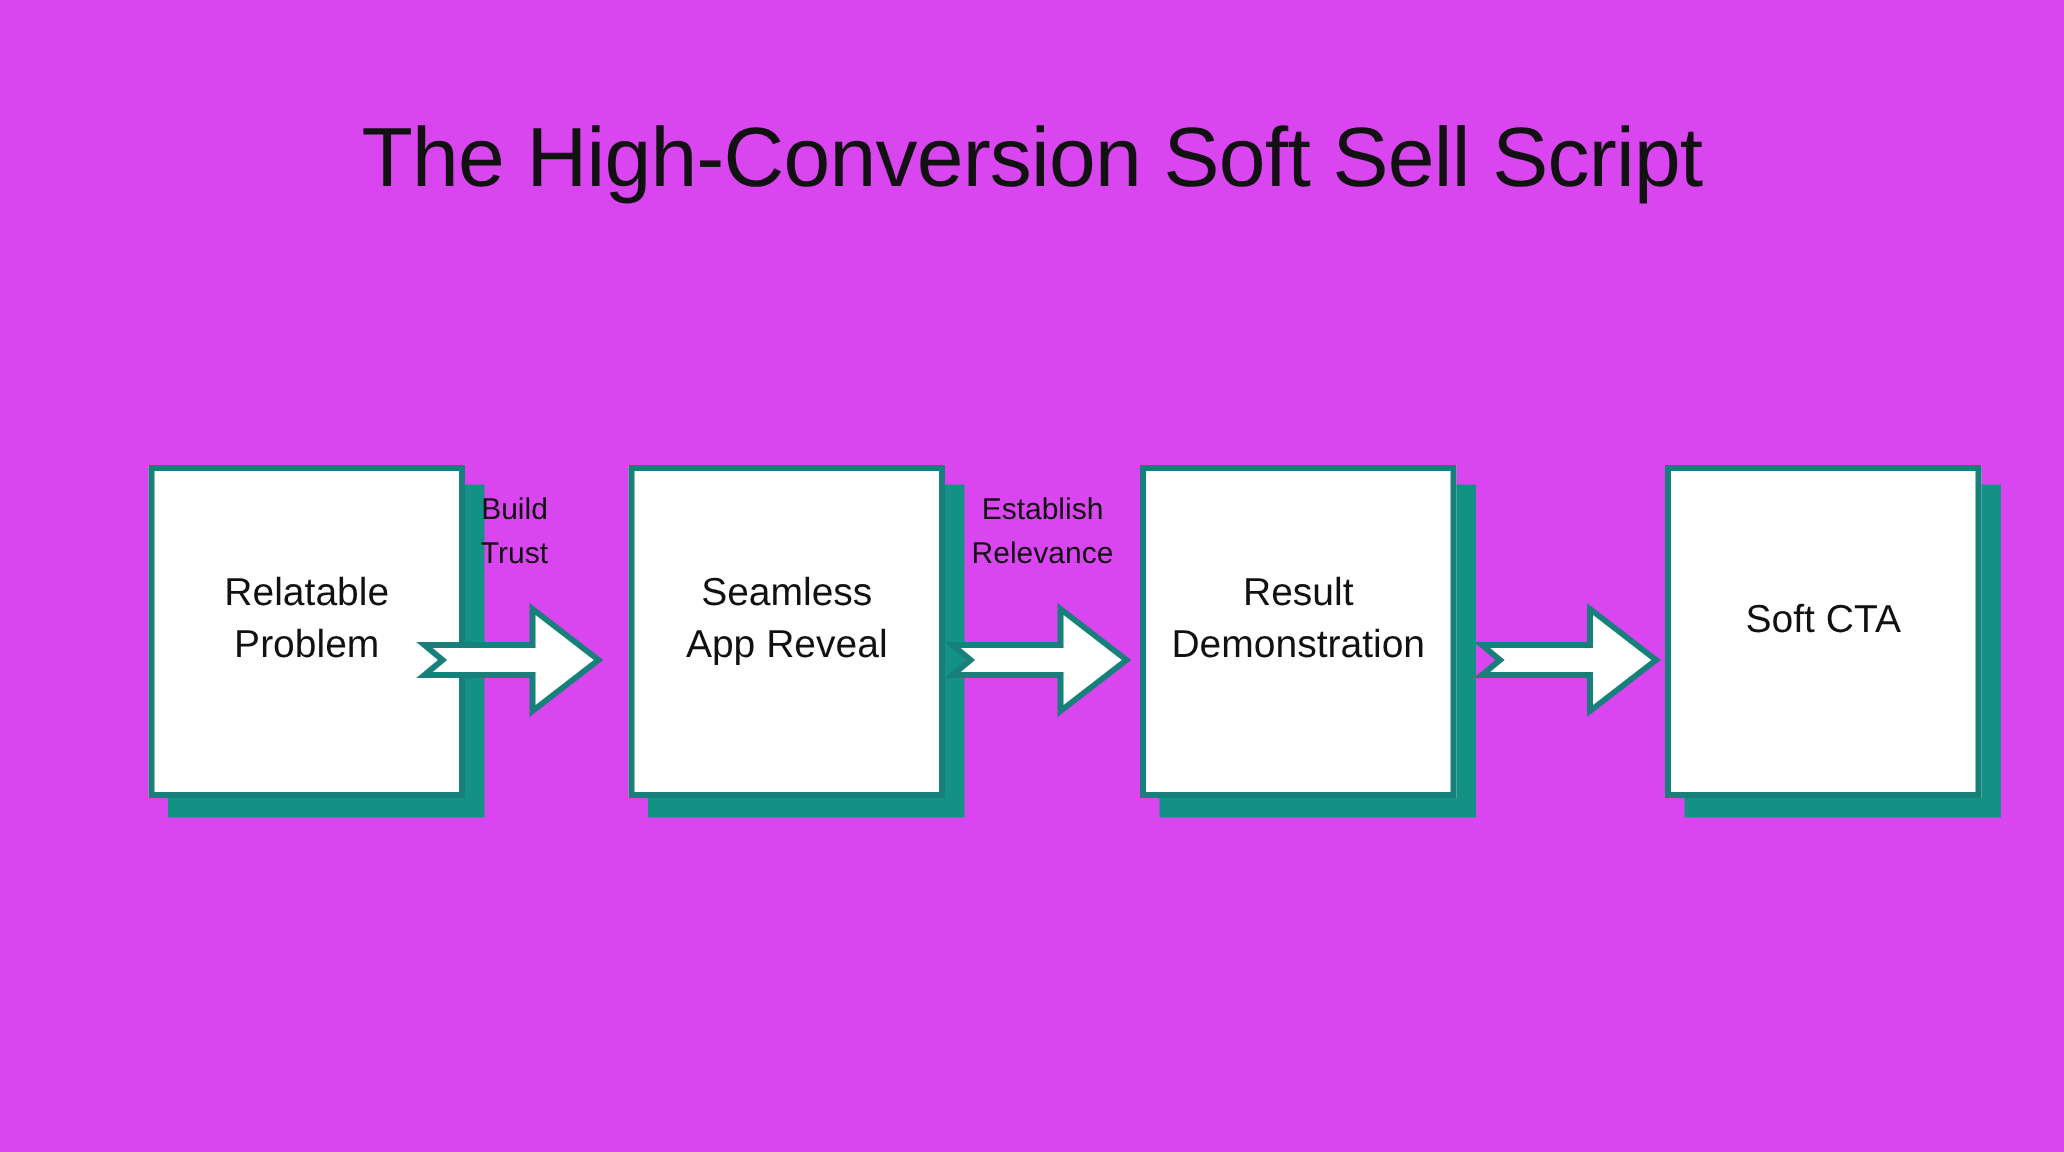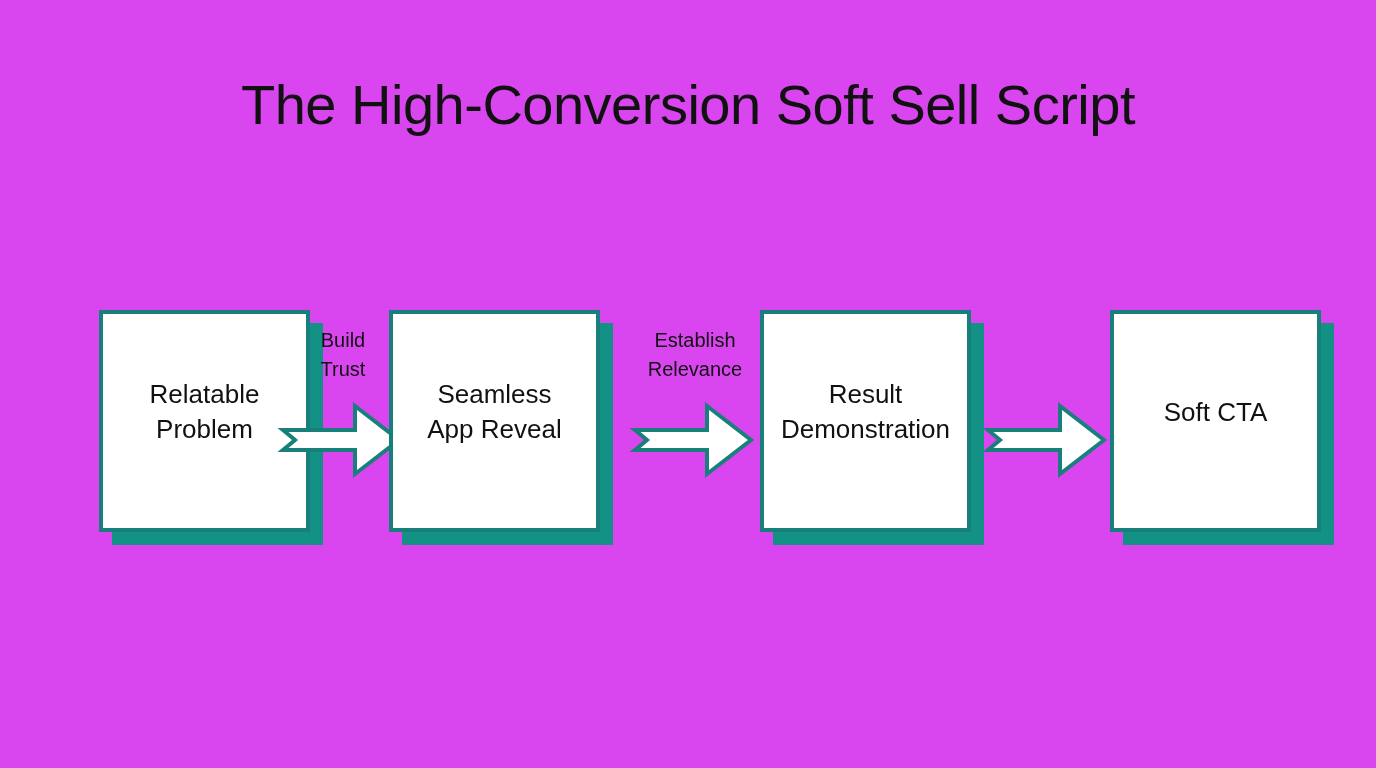--- a/index.html
+++ b/index.html
@@ -142,21 +142,21 @@
     <div class="connector" style="left:281px; top:326px;">
       <div class="connector-label">Build
 Trust</div>
       <div class="connector-arrow">
         <svg viewBox="0 0 120 72" xmlns="http://www.w3.org/2000/svg">
           <polygon points="2,26 14,36 2,46 74,46 74,70 118,36 74,2 74,26" fill="#ffffff" stroke="#17807a" stroke-width="4" stroke-linejoin="miter"></polygon>
         </svg>
       </div>
     </div>
 
-    <div class="node" style="left:389px; top:310px;">
+    <div class="node" style="left:419px; top:310px;">
       <div class="node-shadow"></div>
       <div class="node-face">
         <div class="node-label">Seamless
 App Reveal</div>
       </div>
     </div>
 
     <div class="connector" style="left:633px; top:326px;">
       <div class="connector-label">Establish
 Relevance</div>

